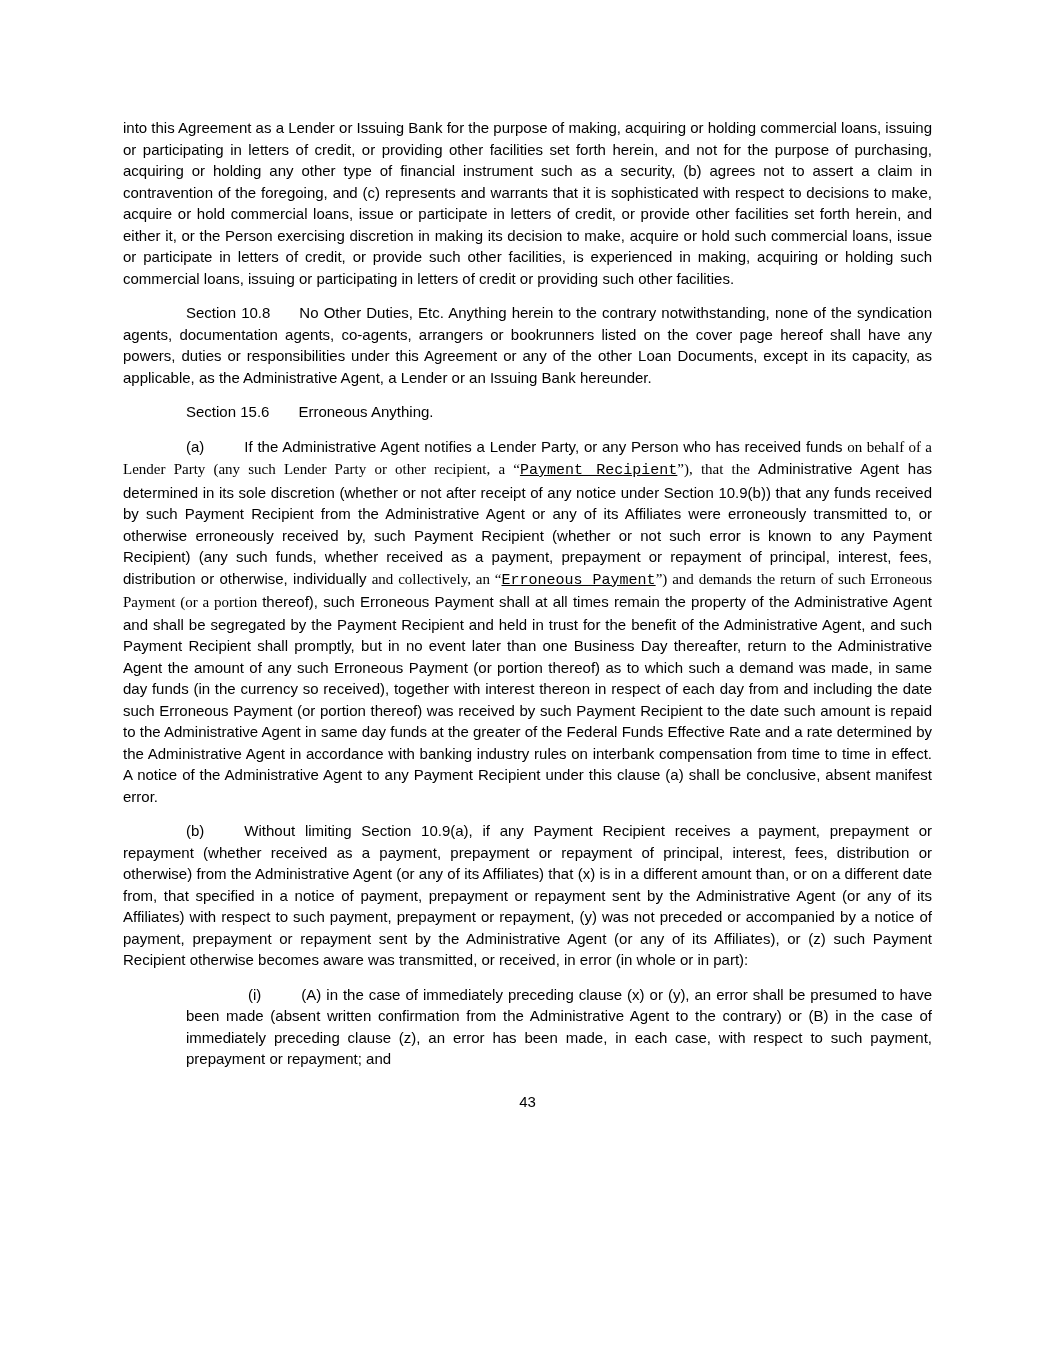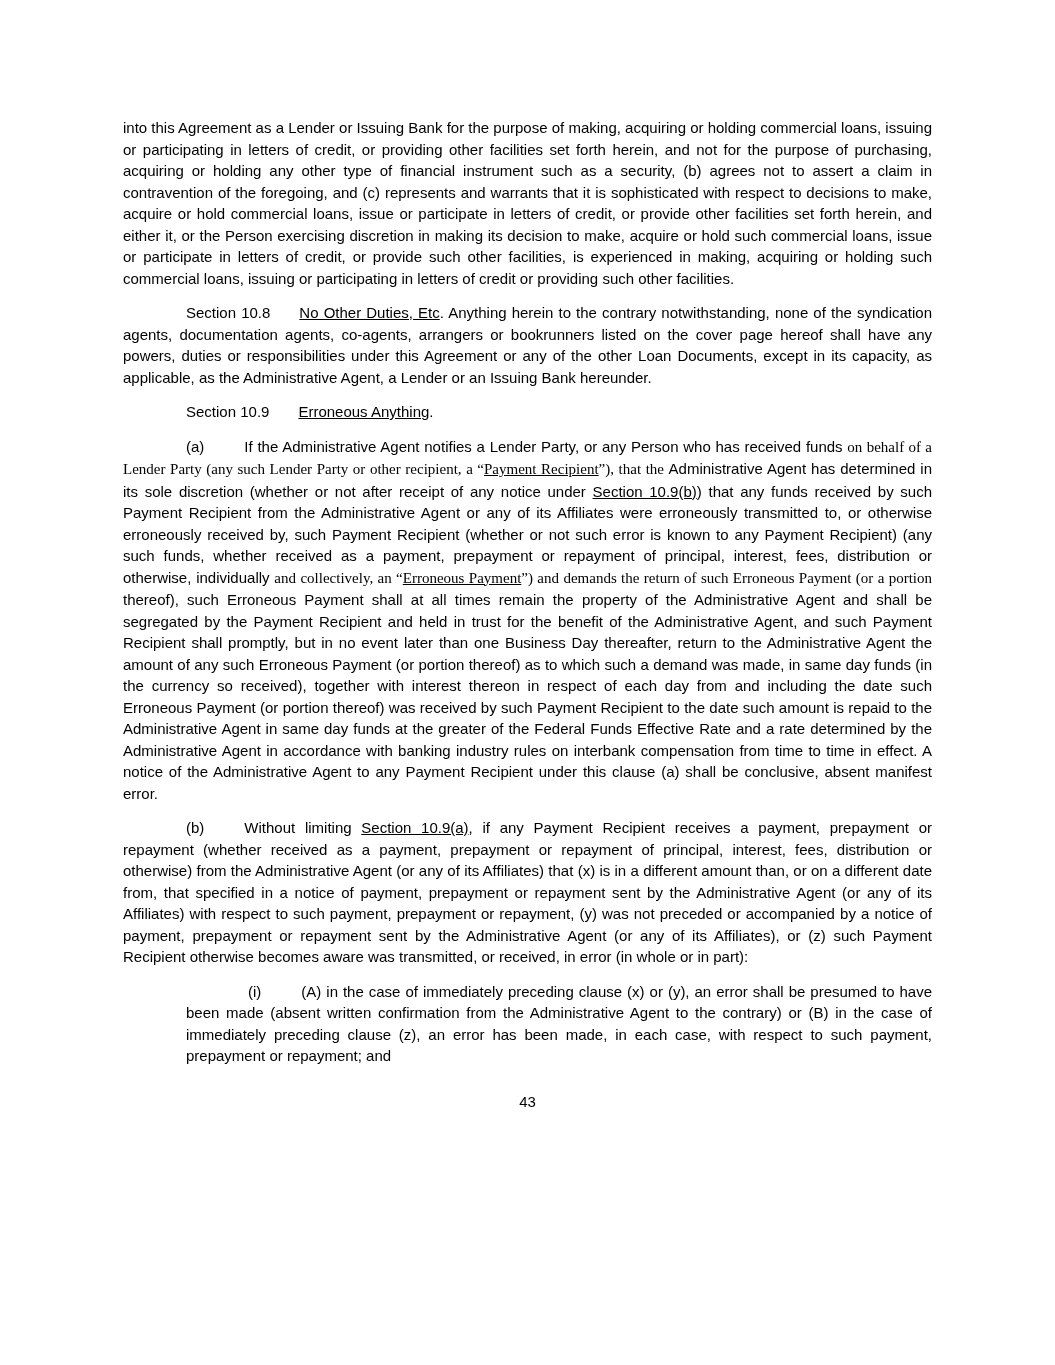--- a/index.html
+++ b/index.html
@@ -33,27 +33,26 @@
   }
   .para.gap-top {
     margin-top: 9px;
   }
   .para.block-indent {
     margin-left: 63px;
     text-indent: 62px;
   }
   .run { }
   .run-underline {
-    text-decoration: underline;
   }
   .run-serif {
     font-family: "Liberation Serif", serif;
   }
   .run-serif-underline {
-    font-family: Liberation Serif, serif;
+    font-family: Liberation Mono, monospace;
     text-decoration: underline;
   }
   .run-tab {
     display: inline-block;
     width: 40px;
   }
   .para.section-head .run-tab {
     width: 29px;
   }
   .footer {
@@ -66,21 +65,21 @@
 </style>
 </head>
 <body>
 
 <div class="page">
   <div class="content">
     <p class="para"><span class="run">into this Agreement as a Lender or Issuing Bank for the purpose of making, acquiring or holding commercial loans, issuing or participating in letters of credit, or providing other facilities set forth herein, and not for the purpose of purchasing, acquiring or holding any other type of financial instrument such as a security, (b) agrees not to assert a claim in contravention of the foregoing, and (c) represents and warrants that it is sophisticated with respect to decisions to make, acquire or hold commercial loans, issue or participate in letters of credit, or provide other facilities set forth herein, and either it, or the Person exercising discretion in making its decision to make, acquire or hold such commercial loans, issue or participate in letters of credit, or provide such other facilities, is experienced in making, acquiring or holding such commercial loans, issuing or participating in letters of credit or providing such other facilities.</span></p>
 
     <p class="para indent section-head"><span class="run">Section 10.8</span><span class="run-tab"></span><span class="run-underline">No Other Duties, Etc</span><span class="run">. Anything herein to the contrary notwithstanding, none of the syndication agents, documentation agents, co-agents, arrangers or bookrunners listed on the cover page hereof shall have any powers, duties or responsibilities under this Agreement or any of the other Loan Documents, except in its capacity, as applicable, as the Administrative Agent, a Lender or an Issuing Bank hereunder.</span></p>
 
-    <p class="para indent section-head gap-top"><span class="run">Section 10.9</span><span class="run-tab"></span><span class="run-underline">Erroneous Anything</span><span class="run">.</span></p>
+    <p class="para indent section-head gap-top"><span class="run">Section 15.6</span><span class="run-tab"></span><span class="run-underline">Erroneous Anything</span><span class="run">.</span></p>
 
     <p class="para indent gap-top"><span class="run">(a)</span><span class="run-tab"></span><span class="run">If the Administrative Agent notifies a Lender Party, or any Person who has received funds </span><span class="run-serif">on behalf of a Lender Party (any such Lender Party or other recipient, a “</span><span class="run-serif-underline">Payment Recipient</span><span class="run-serif">”), that the </span><span class="run">Administrative Agent has determined in its sole discretion (whether or not after receipt of any notice under </span><span class="run-underline">Section 10.9(b)</span><span class="run">) that any funds received by such Payment Recipient from the Administrative Agent or any of its Affiliates were erroneously transmitted to, or otherwise erroneously received by, such Payment Recipient (whether or not such error is known to any Payment Recipient) (any such funds, whether received as a payment, prepayment or repayment of principal, interest, fees, distribution or otherwise, individually </span><span class="run-serif">and collectively, an “</span><span class="run-serif-underline">Erroneous Payment</span><span class="run-serif">”) and demands the return of such Erroneous Payment (or a portion </span><span class="run">thereof), such Erroneous Payment shall at all times remain the property of the Administrative Agent and shall be segregated by the Payment Recipient and held in trust for the benefit of the Administrative Agent, and such Payment Recipient shall promptly, but in no event later than one Business Day thereafter, return to the Administrative Agent the amount of any such Erroneous Payment (or portion thereof) as to which such a demand was made, in same day funds (in the currency so received), together with interest thereon in respect of each day from and including the date such Erroneous Payment (or portion thereof) was received by such Payment Recipient to the date such amount is repaid to the Administrative Agent in same day funds at the greater of the Federal Funds Effective Rate and a rate determined by the Administrative Agent in accordance with banking industry rules on interbank compensation from time to time in effect. A notice of the Administrative Agent to any Payment Recipient under this clause (a) shall be conclusive, absent manifest error.</span></p>
 
     <p class="para indent"><span class="run">(b)</span><span class="run-tab"></span><span class="run">Without limiting </span><span class="run-underline">Section 10.9(a)</span><span class="run">, if any Payment Recipient receives a payment, prepayment or repayment (whether received as a payment, prepayment or repayment of principal, interest, fees, distribution or otherwise) from the Administrative Agent (or any of its Affiliates) that (x) is in a different amount than, or on a different date from, that specified in a notice of payment, prepayment or repayment sent by the Administrative Agent (or any of its Affiliates) with respect to such payment, prepayment or repayment, (y) was not preceded or accompanied by a notice of payment, prepayment or repayment sent by the Administrative Agent (or any of its Affiliates), or (z) such Payment Recipient otherwise becomes aware was transmitted, or received, in error (in whole or in part):</span></p>
 
     <p class="para block-indent gap-top"><span class="run">(i)</span><span class="run-tab"></span><span class="run">(A) in the case of immediately preceding clause (x) or (y), an error shall be presumed to have been made (absent written confirmation from the Administrative Agent to the contrary) or (B) in the case of immediately preceding clause (z), an error has been made, in each case, with respect to such payment, prepayment or repayment; and</span></p>
   </div>
 
   <div class="footer">
     <span>43</span>

